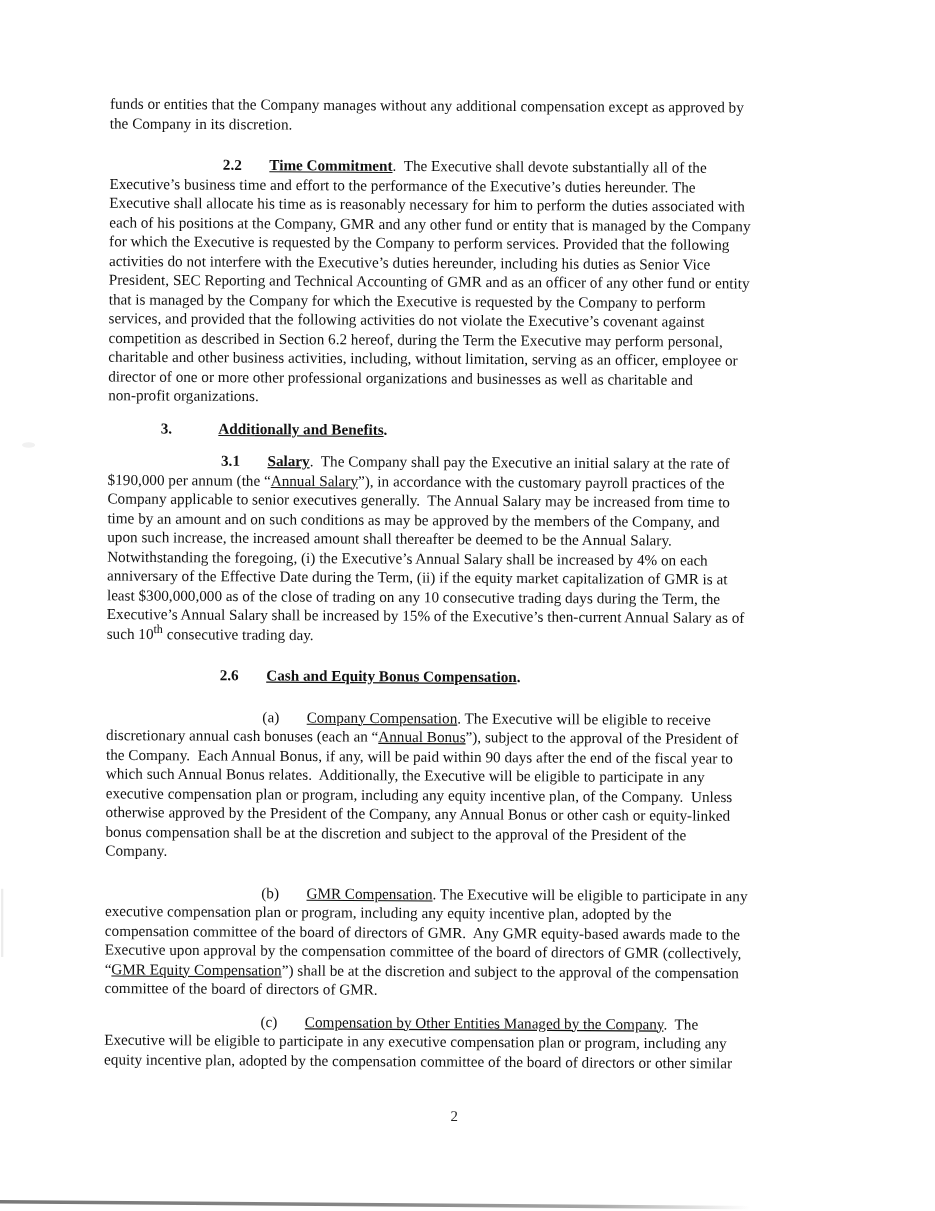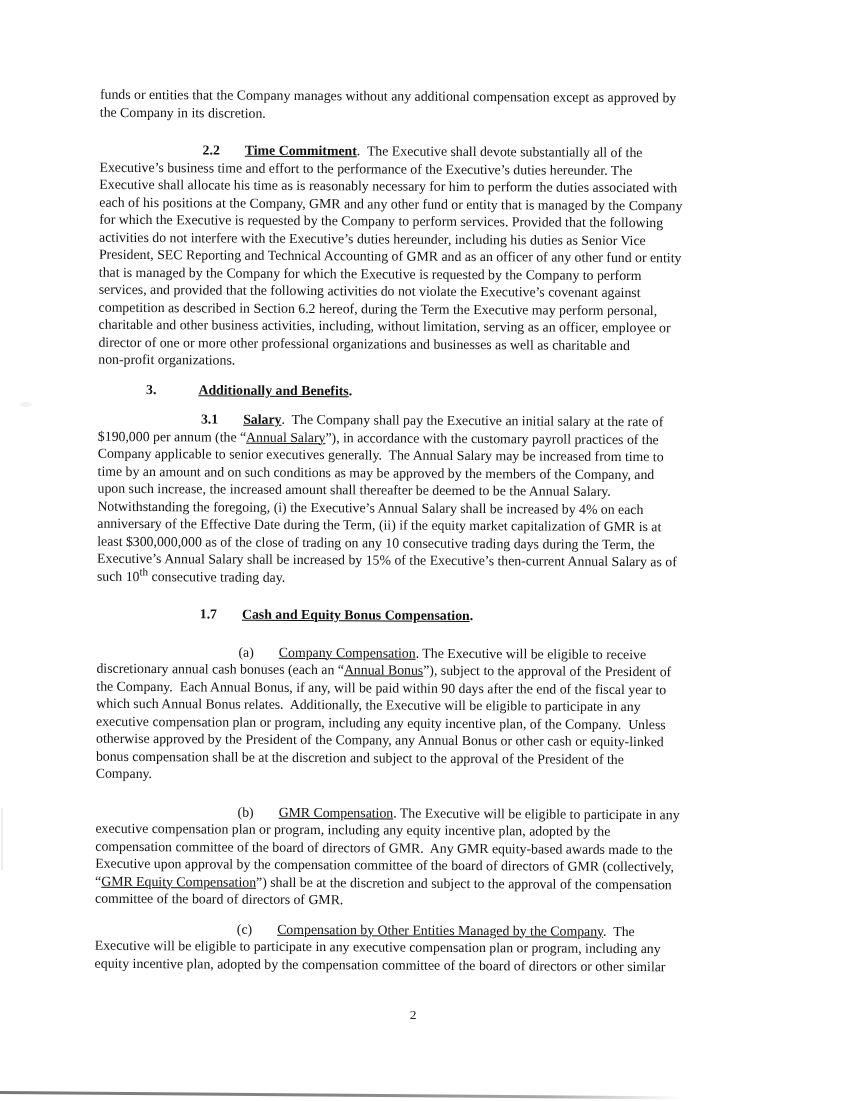--- a/index.html
+++ b/index.html
@@ -76,21 +76,21 @@
 </style>
 </head>
 <body>
 
 <div class="page">
   <div class="content" id="doc-body">
       <div class="para pt-body"><span class="seg">funds or entities that the Company manages without any additional compensation except as approved by</span><br><span class="seg">the Company in its discretion.</span></div>
       <div class="para pt-subsection"><span class="seg b">2.2</span><span class="seg tab"></span><span class="seg bu">Time Commitment</span><span class="seg">.  The Executive shall devote substantially all of the</span><br><span class="seg">Executive’s business time and effort to the performance of the Executive’s duties hereunder. The</span><br><span class="seg">Executive shall allocate his time as is reasonably necessary for him to perform the duties associated with</span><br><span class="seg">each of his positions at the Company, GMR and any other fund or entity that is managed by the Company</span><br><span class="seg">for which the Executive is requested by the Company to perform services. Provided that the following</span><br><span class="seg">activities do not interfere with the Executive’s duties hereunder, including his duties as Senior Vice</span><br><span class="seg">President, SEC Reporting and Technical Accounting of GMR and as an officer of any other fund or entity</span><br><span class="seg">that is managed by the Company for which the Executive is requested by the Company to perform</span><br><span class="seg">services, and provided that the following activities do not violate the Executive’s covenant against</span><br><span class="seg">competition as described in Section 6.2 hereof, during the Term the Executive may perform personal,</span><br><span class="seg">charitable and other business activities, including, without limitation, serving as an officer, employee or</span><br><span class="seg">director of one or more other professional organizations and businesses as well as charitable and</span><br><span class="seg">non-profit organizations.</span></div>
       <div class="para pt-section"><span class="seg b">3.</span><span class="seg tab-lg"></span><span class="seg bu">Additionally and Benefits</span><span class="seg b">.</span></div>
       <div class="para pt-subsection"><span class="seg b">3.1</span><span class="seg tab"></span><span class="seg bu">Salary</span><span class="seg">.  The Company shall pay the Executive an initial salary at the rate of</span><br><span class="seg">$190,000 per annum (the “</span><span class="seg u">Annual Salary</span><span class="seg">”), in accordance with the customary payroll practices of the</span><br><span class="seg">Company applicable to senior executives generally.  The Annual Salary may be increased from time to</span><br><span class="seg">time by an amount and on such conditions as may be approved by the members of the Company, and</span><br><span class="seg">upon such increase, the increased amount shall thereafter be deemed to be the Annual Salary.</span><br><span class="seg">Notwithstanding the foregoing, (i) the Executive’s Annual Salary shall be increased by 4% on each</span><br><span class="seg">anniversary of the Effective Date during the Term, (ii) if the equity market capitalization of GMR is at</span><br><span class="seg">least $300,000,000 as of the close of trading on any 10 consecutive trading days during the Term, the</span><br><span class="seg">Executive’s Annual Salary shall be increased by 15% of the Executive’s then-current Annual Salary as of</span><br><span class="seg">such 10</span><span class="seg sup">th</span><span class="seg"> consecutive trading day.</span></div>
-      <div class="para pt-subsection"><span class="seg b">1.7</span><span class="seg tab"></span><span class="seg bu">Cash and Equity Bonus Compensation</span><span class="seg b">.</span></div>
+      <div class="para pt-subsection"><span class="seg b">2.6</span><span class="seg tab"></span><span class="seg bu">Cash and Equity Bonus Compensation</span><span class="seg b">.</span></div>
       <div class="para pt-item"><span class="seg">(a)</span><span class="seg tab"></span><span class="seg u">Company Compensation</span><span class="seg">. The Executive will be eligible to receive</span><br><span class="seg">discretionary annual cash bonuses (each an “</span><span class="seg u">Annual Bonus</span><span class="seg">”), subject to the approval of the President of</span><br><span class="seg">the Company.  Each Annual Bonus, if any, will be paid within 90 days after the end of the fiscal year to</span><br><span class="seg">which such Annual Bonus relates.  Additionally, the Executive will be eligible to participate in any</span><br><span class="seg">executive compensation plan or program, including any equity incentive plan, of the Company.  Unless</span><br><span class="seg">otherwise approved by the President of the Company, any Annual Bonus or other cash or equity-linked</span><br><span class="seg">bonus compensation shall be at the discretion and subject to the approval of the President of the</span><br><span class="seg">Company.</span></div>
       <div class="para pt-item"><span class="seg">(b)</span><span class="seg tab"></span><span class="seg u">GMR Compensation</span><span class="seg">. The Executive will be eligible to participate in any</span><br><span class="seg">executive compensation plan or program, including any equity incentive plan, adopted by the</span><br><span class="seg">compensation committee of the board of directors of GMR.  Any GMR equity-based awards made to the</span><br><span class="seg">Executive upon approval by the compensation committee of the board of directors of GMR (collectively,</span><br><span class="seg">“</span><span class="seg u">GMR Equity Compensation</span><span class="seg">”) shall be at the discretion and subject to the approval of the compensation</span><br><span class="seg">committee of the board of directors of GMR.</span></div>
       <div class="para pt-item tight"><span class="seg">(c)</span><span class="seg tab"></span><span class="seg u">Compensation by Other Entities Managed by the Company</span><span class="seg">.  The</span><br><span class="seg">Executive will be eligible to participate in any executive compensation plan or program, including any</span><br><span class="seg">equity incentive plan, adopted by the compensation committee of the board of directors or other similar</span></div>
     </div>
   <div class="page-number">2</div>
   <div class="scan-line"></div>
   <div class="edge-streak"></div>
   <div class="smudge"></div>
 </div>
 

